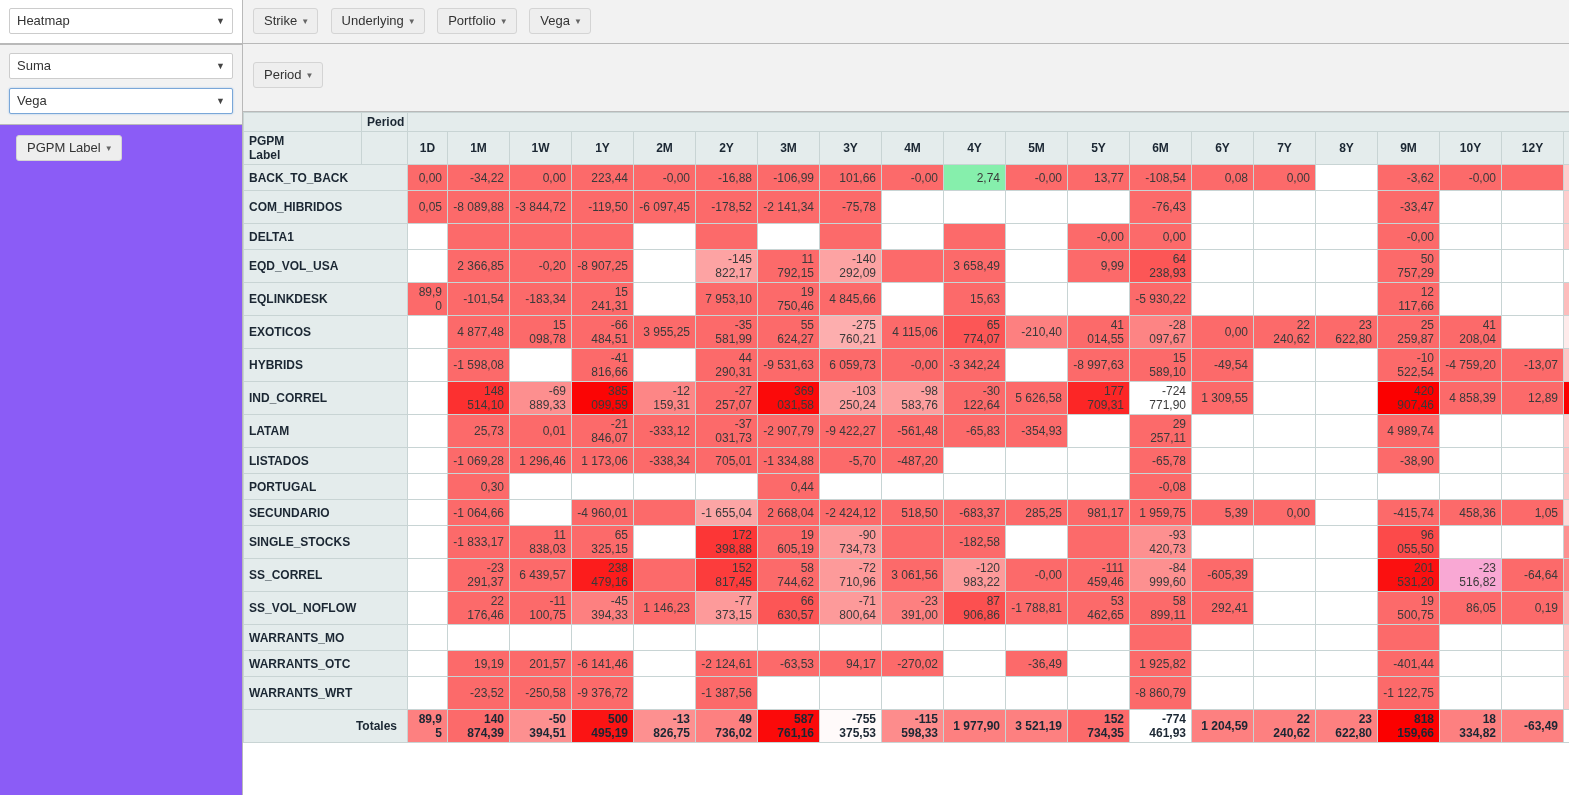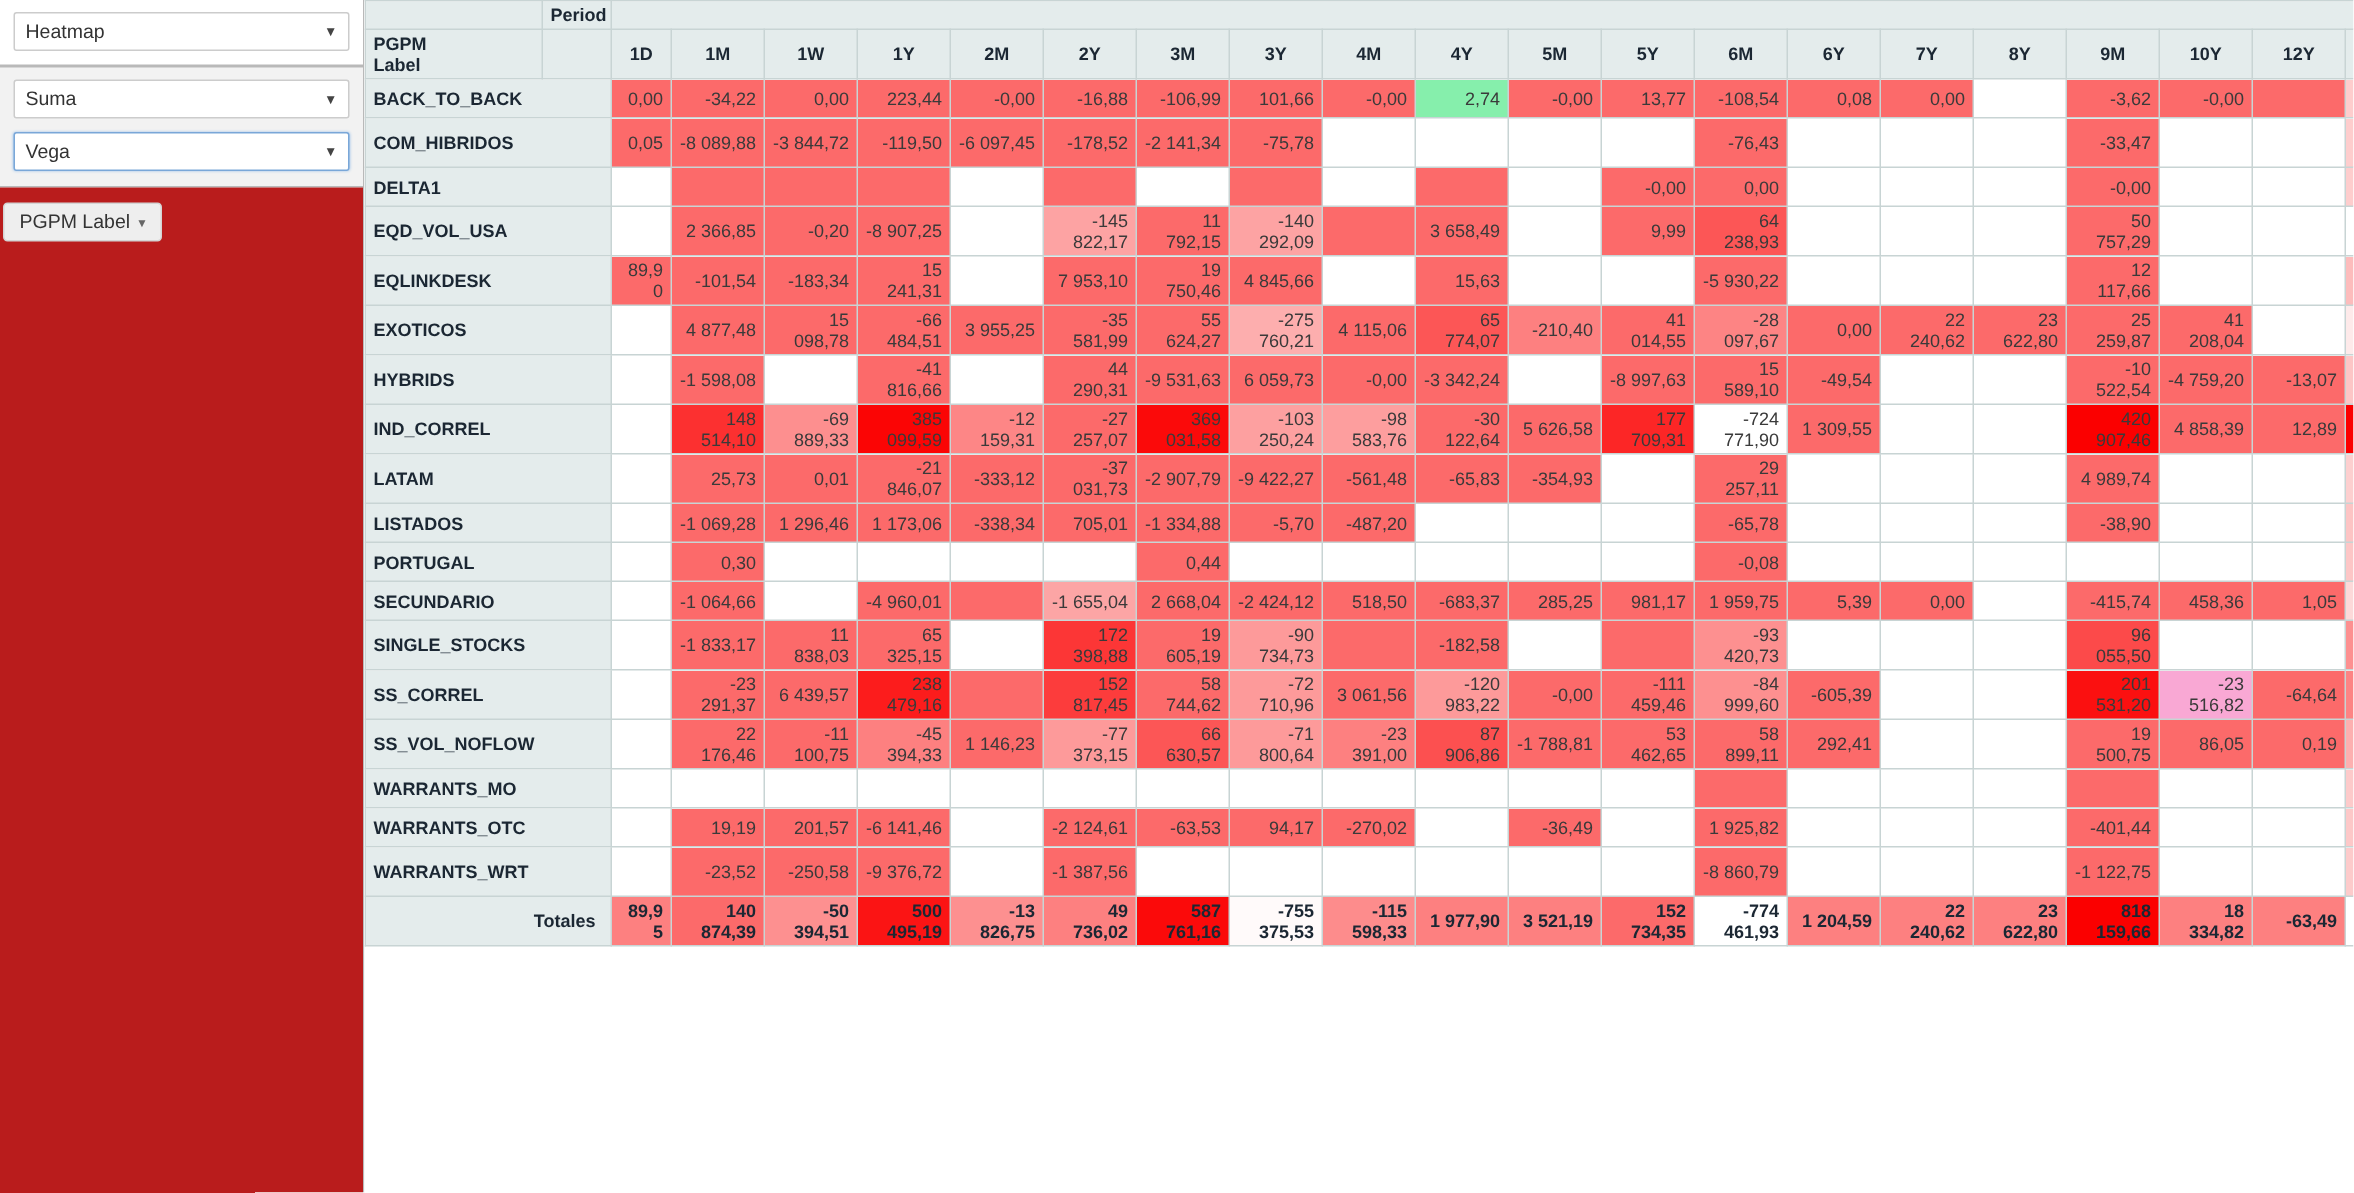--- a/index.html
+++ b/index.html
@@ -41,21 +41,21 @@
     white-space: nowrap;
     overflow: hidden;
   }
   .sel + .sel { margin-top: 9px; }
   .sel.focused { border: 1px solid #7aa7d8; box-shadow: 0 0 2px #9dc2ea; }
   .sel .caret {
     position: absolute; right: 7px; top: 0;
     font-size: 9px; color: #444; line-height: 25px;
   }
   .lp-agg { background:#f2f2f2; border:1px solid #b9b9b9; border-left:none; border-right:none; padding: 8px 9px 10px 9px; }
-  .lp-fields { background:#b91c1c; border:none; padding: 10px 2px; flex: 1 1 auto;}
+  .lp-fields { background:#8b5cf6; border:none; padding: 10px 16px; flex: 1 1 auto;}
   .pill {
     display: inline-block;
     background: #eeeeee;
     border: 1px solid #d4d4d4;
     border-radius: 3px;
     font-size: 13px;
     color: #333;
     padding: 4px 8px 5px 10px;
     white-space: nowrap;
   }
@@ -154,21 +154,40 @@
 
     <div class="lp-fields">
       <span class="pill">
         <span>PGPM Label</span><span class="tcaret">▼</span>
       </span>
     </div>
   </div>
 
   <div class="right-side">
 
-
+    <div class="bar cols">
+      <span class="pill">
+        <span>Strike</span><span class="tcaret">▼</span>
+      </span>
+      <span class="pill">
+        <span>Underlying</span><span class="tcaret">▼</span>
+      </span>
+      <span class="pill">
+        <span>Portfolio</span><span class="tcaret">▼</span>
+      </span>
+      <span class="pill">
+        <span>Vega</span><span class="tcaret">▼</span>
+      </span>
+    </div>
+
+    <div class="bar rows">
+      <span class="pill">
+        <span>Period</span><span class="tcaret">▼</span>
+      </span>
+    </div>
 
     <div class="table-wrap">
       <table class="pvt">
         <colgroup id="cg">
             <col style="width:118px">
             <col style="width:46px">
             <col style="width:40px">
             <col style="width:62px">
             <col style="width:62px">
             <col style="width:62px">

